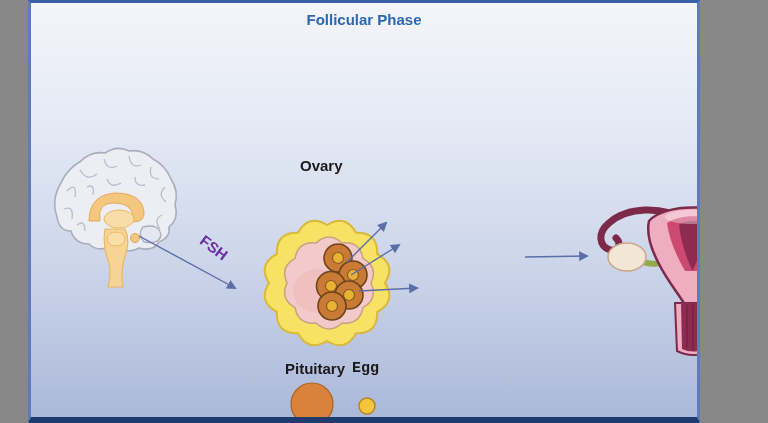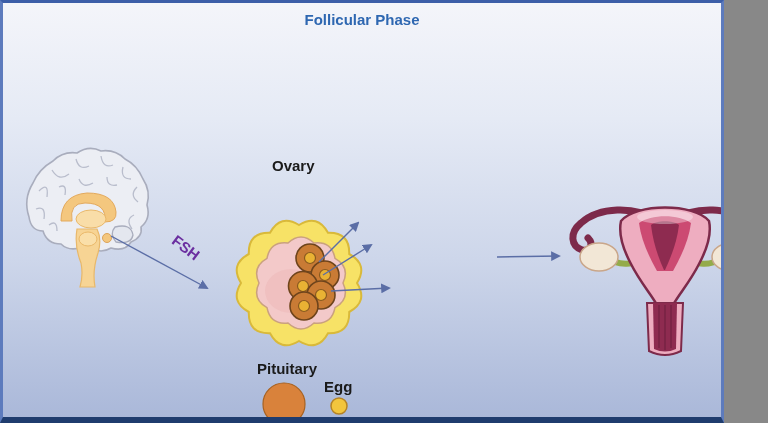--- a/index.html
+++ b/index.html
@@ -1,25 +1,26 @@
 <!DOCTYPE html>
 <html><head>
 <meta charset="utf-8">
 <style>
   html,body{margin:0;padding:0;background:#888;}
   #canvas{
     position:relative;
-    width:724px;height:423px;
+    width:672px;height:423px;
     box-sizing:border-box;
     border-style:solid;
     border-color:#3c5ea8 #5d7bbd #1f3c6e #5d7bbd;
     border-width:3px 3px 6px 3px;
     background:linear-gradient(180deg,#f4f5fa 0%,#e5eaf5 28%,#cdd6ea 62%,#aab8d9 100%);
     font-family:"Liberation Sans",sans-serif;
     overflow:hidden;
+    margin-left:28px;
   }
   .lbl{position:absolute;font-weight:bold;color:#1a1a1a;font-size:15px;line-height:20px;white-space:pre;}
   #title{position:absolute;left:0;right:0;top:8px;text-align:center;font-weight:bold;font-size:15px;color:#2e67b1;}
   #fsh-label{position:absolute;left:168px;top:236px;font-weight:bold;font-size:15px;color:#6b2fa0;transform:rotate(37deg);transform-origin:center;}
   svg{position:absolute;}
   #arrow-layer{left:0;top:0;pointer-events:none;}
   .legend-text{position:absolute;font-weight:bold;font-size:15px;color:#1a1a1a;}
 </style>
 </head>
 <body>
@@ -135,19 +136,19 @@
     <g stroke="#5b6ea6" stroke-width="1.4" fill="none">
       <line x1="108" y1="233" x2="204" y2="285" marker-end="url(#arr)"></line>
       <line x1="316" y1="259" x2="355" y2="220" marker-end="url(#arr)"></line>
       <line x1="320" y1="272" x2="368" y2="242" marker-end="url(#arr)"></line>
       <line x1="328" y1="288" x2="386" y2="285" marker-end="url(#arr)"></line>
       <line x1="494" y1="254" x2="556" y2="253" marker-end="url(#arr)"></line>
     </g>
   </svg>
 
   <div class="legend-text" style="left:254px;top:357px;">Pituitary</div>
-  <div class="legend-text" style="left:321px;top:375px;">Egg</div>
+  <div class="legend-text" style="left:321px;top:357px;font-family:Liberation Mono, monospace;">Egg</div>
   <svg style="left:250px;top:376px;" width="110" height="47" viewBox="0 0 110 47">
     <circle cx="31" cy="25" r="21" fill="#d9823b" stroke="#a8611f" stroke-width="1.2"></circle>
     <circle cx="86" cy="27" r="8" fill="#f2c53d" stroke="#b58325" stroke-width="1.5"></circle>
   </svg>
 
 </div>
 
 </body></html>

